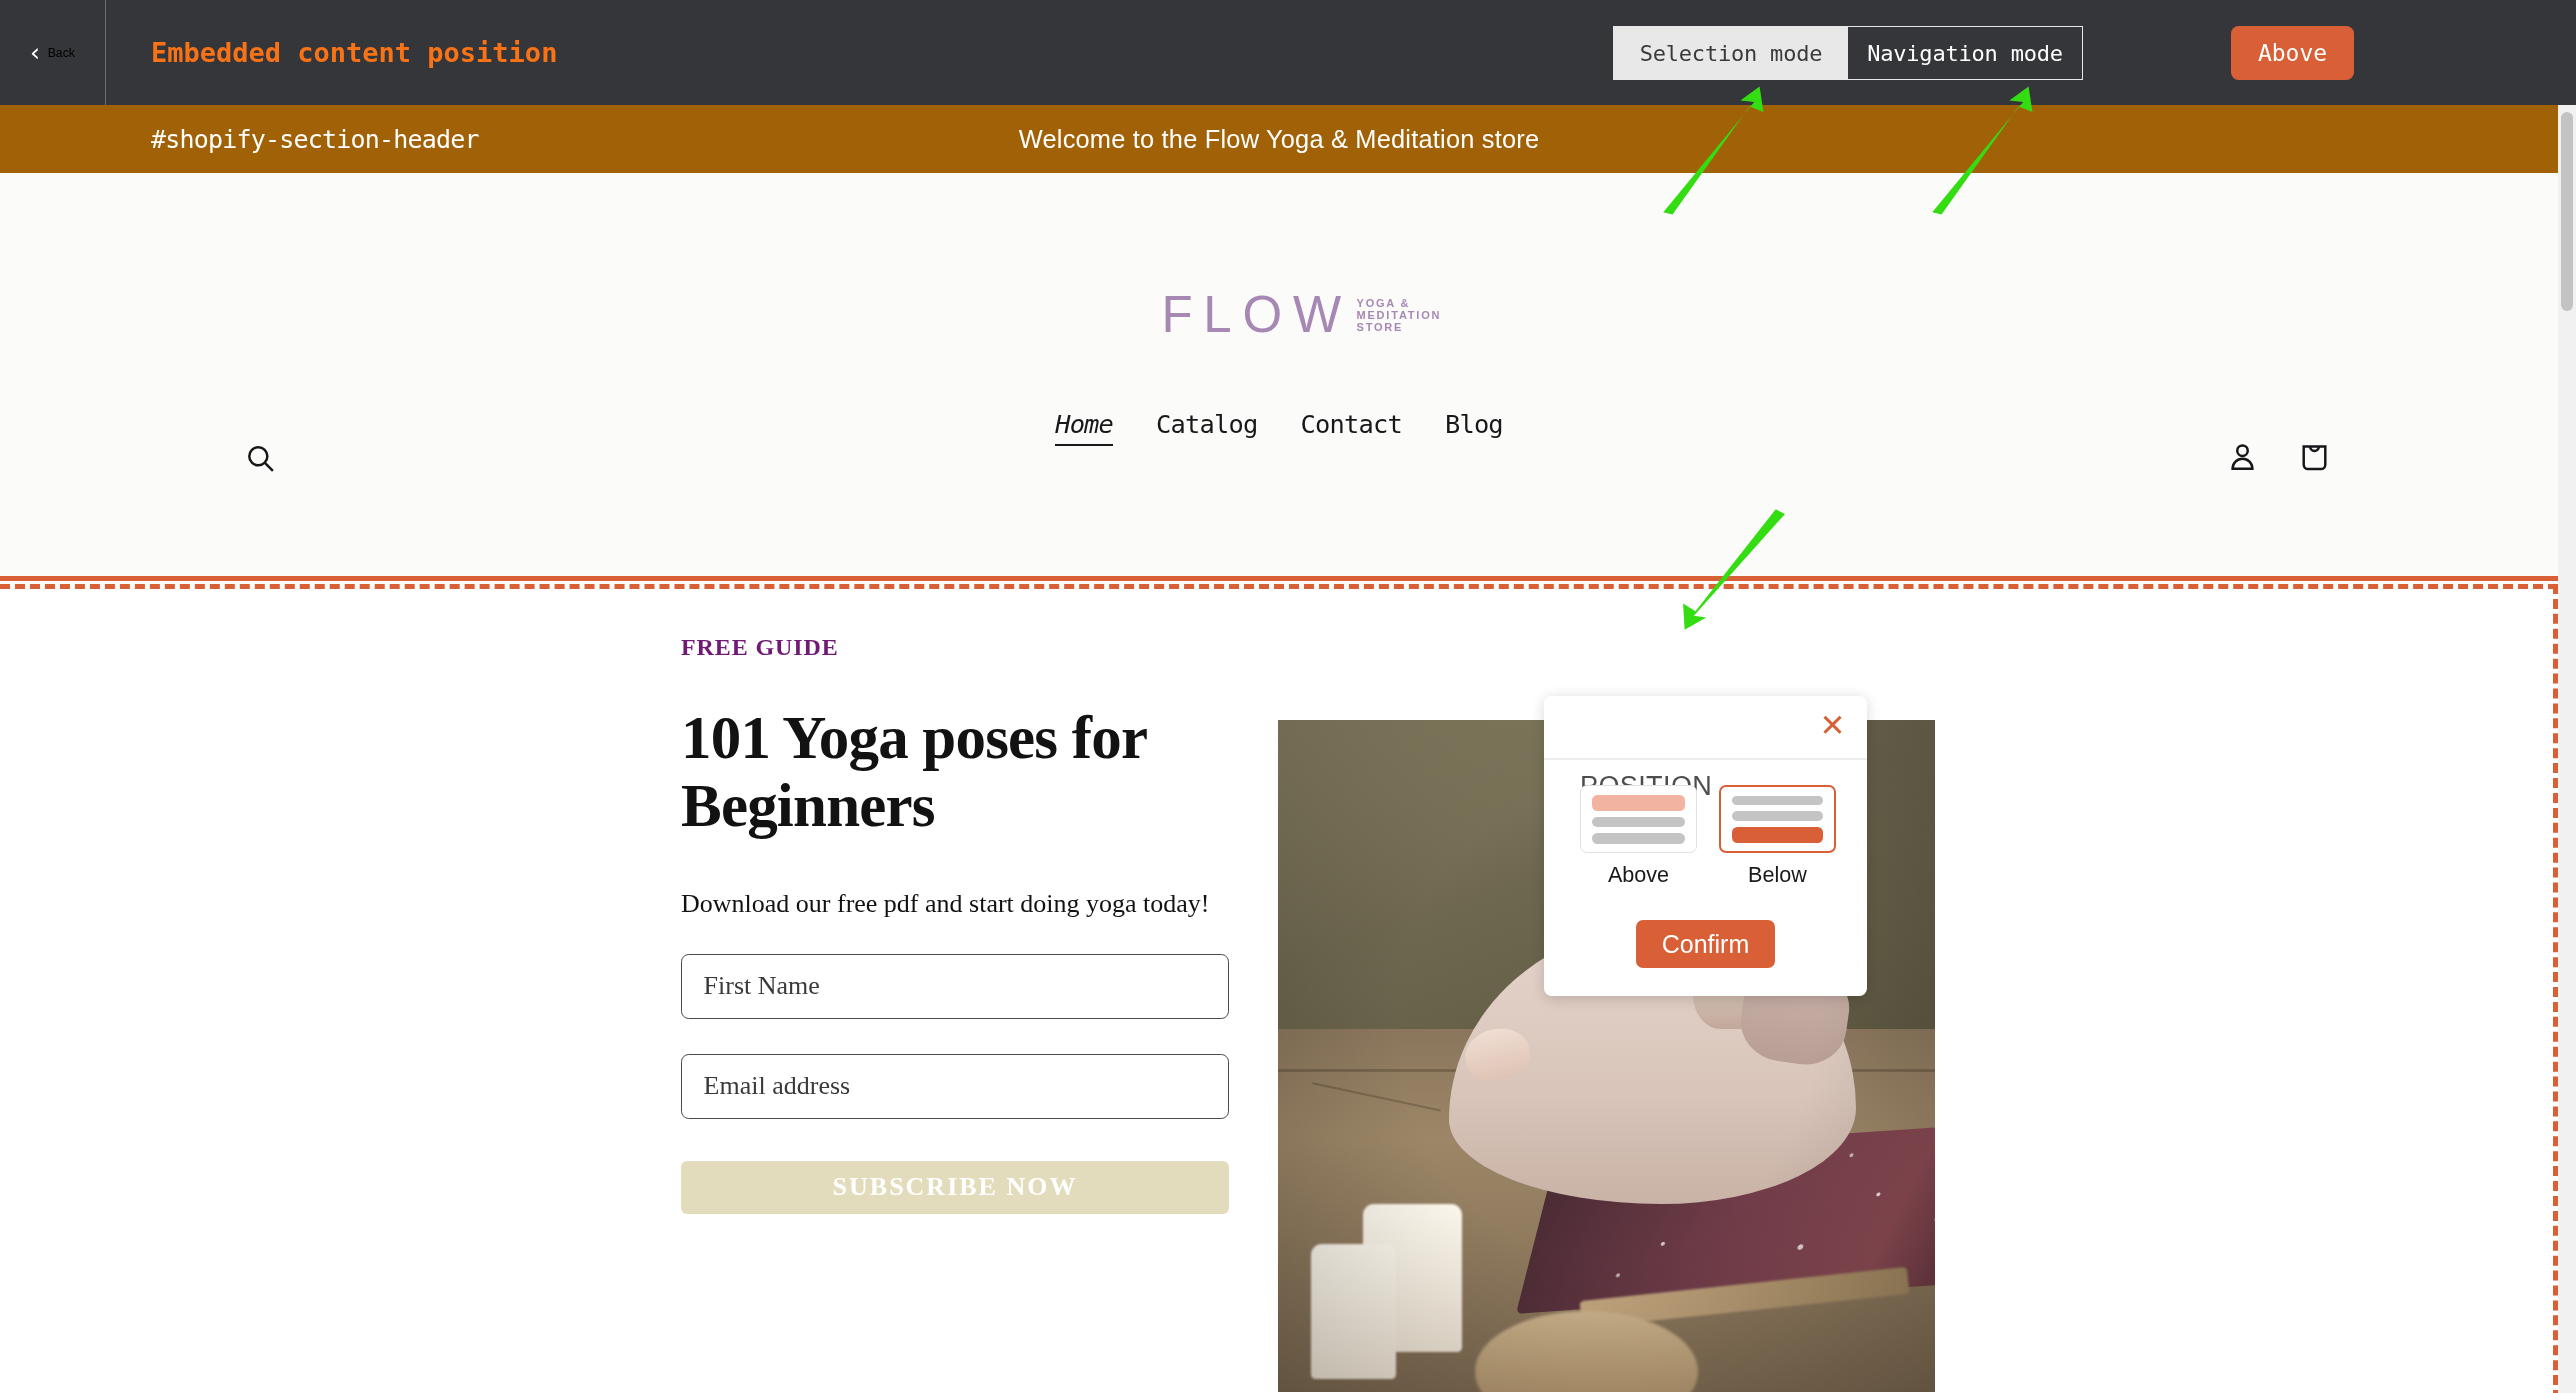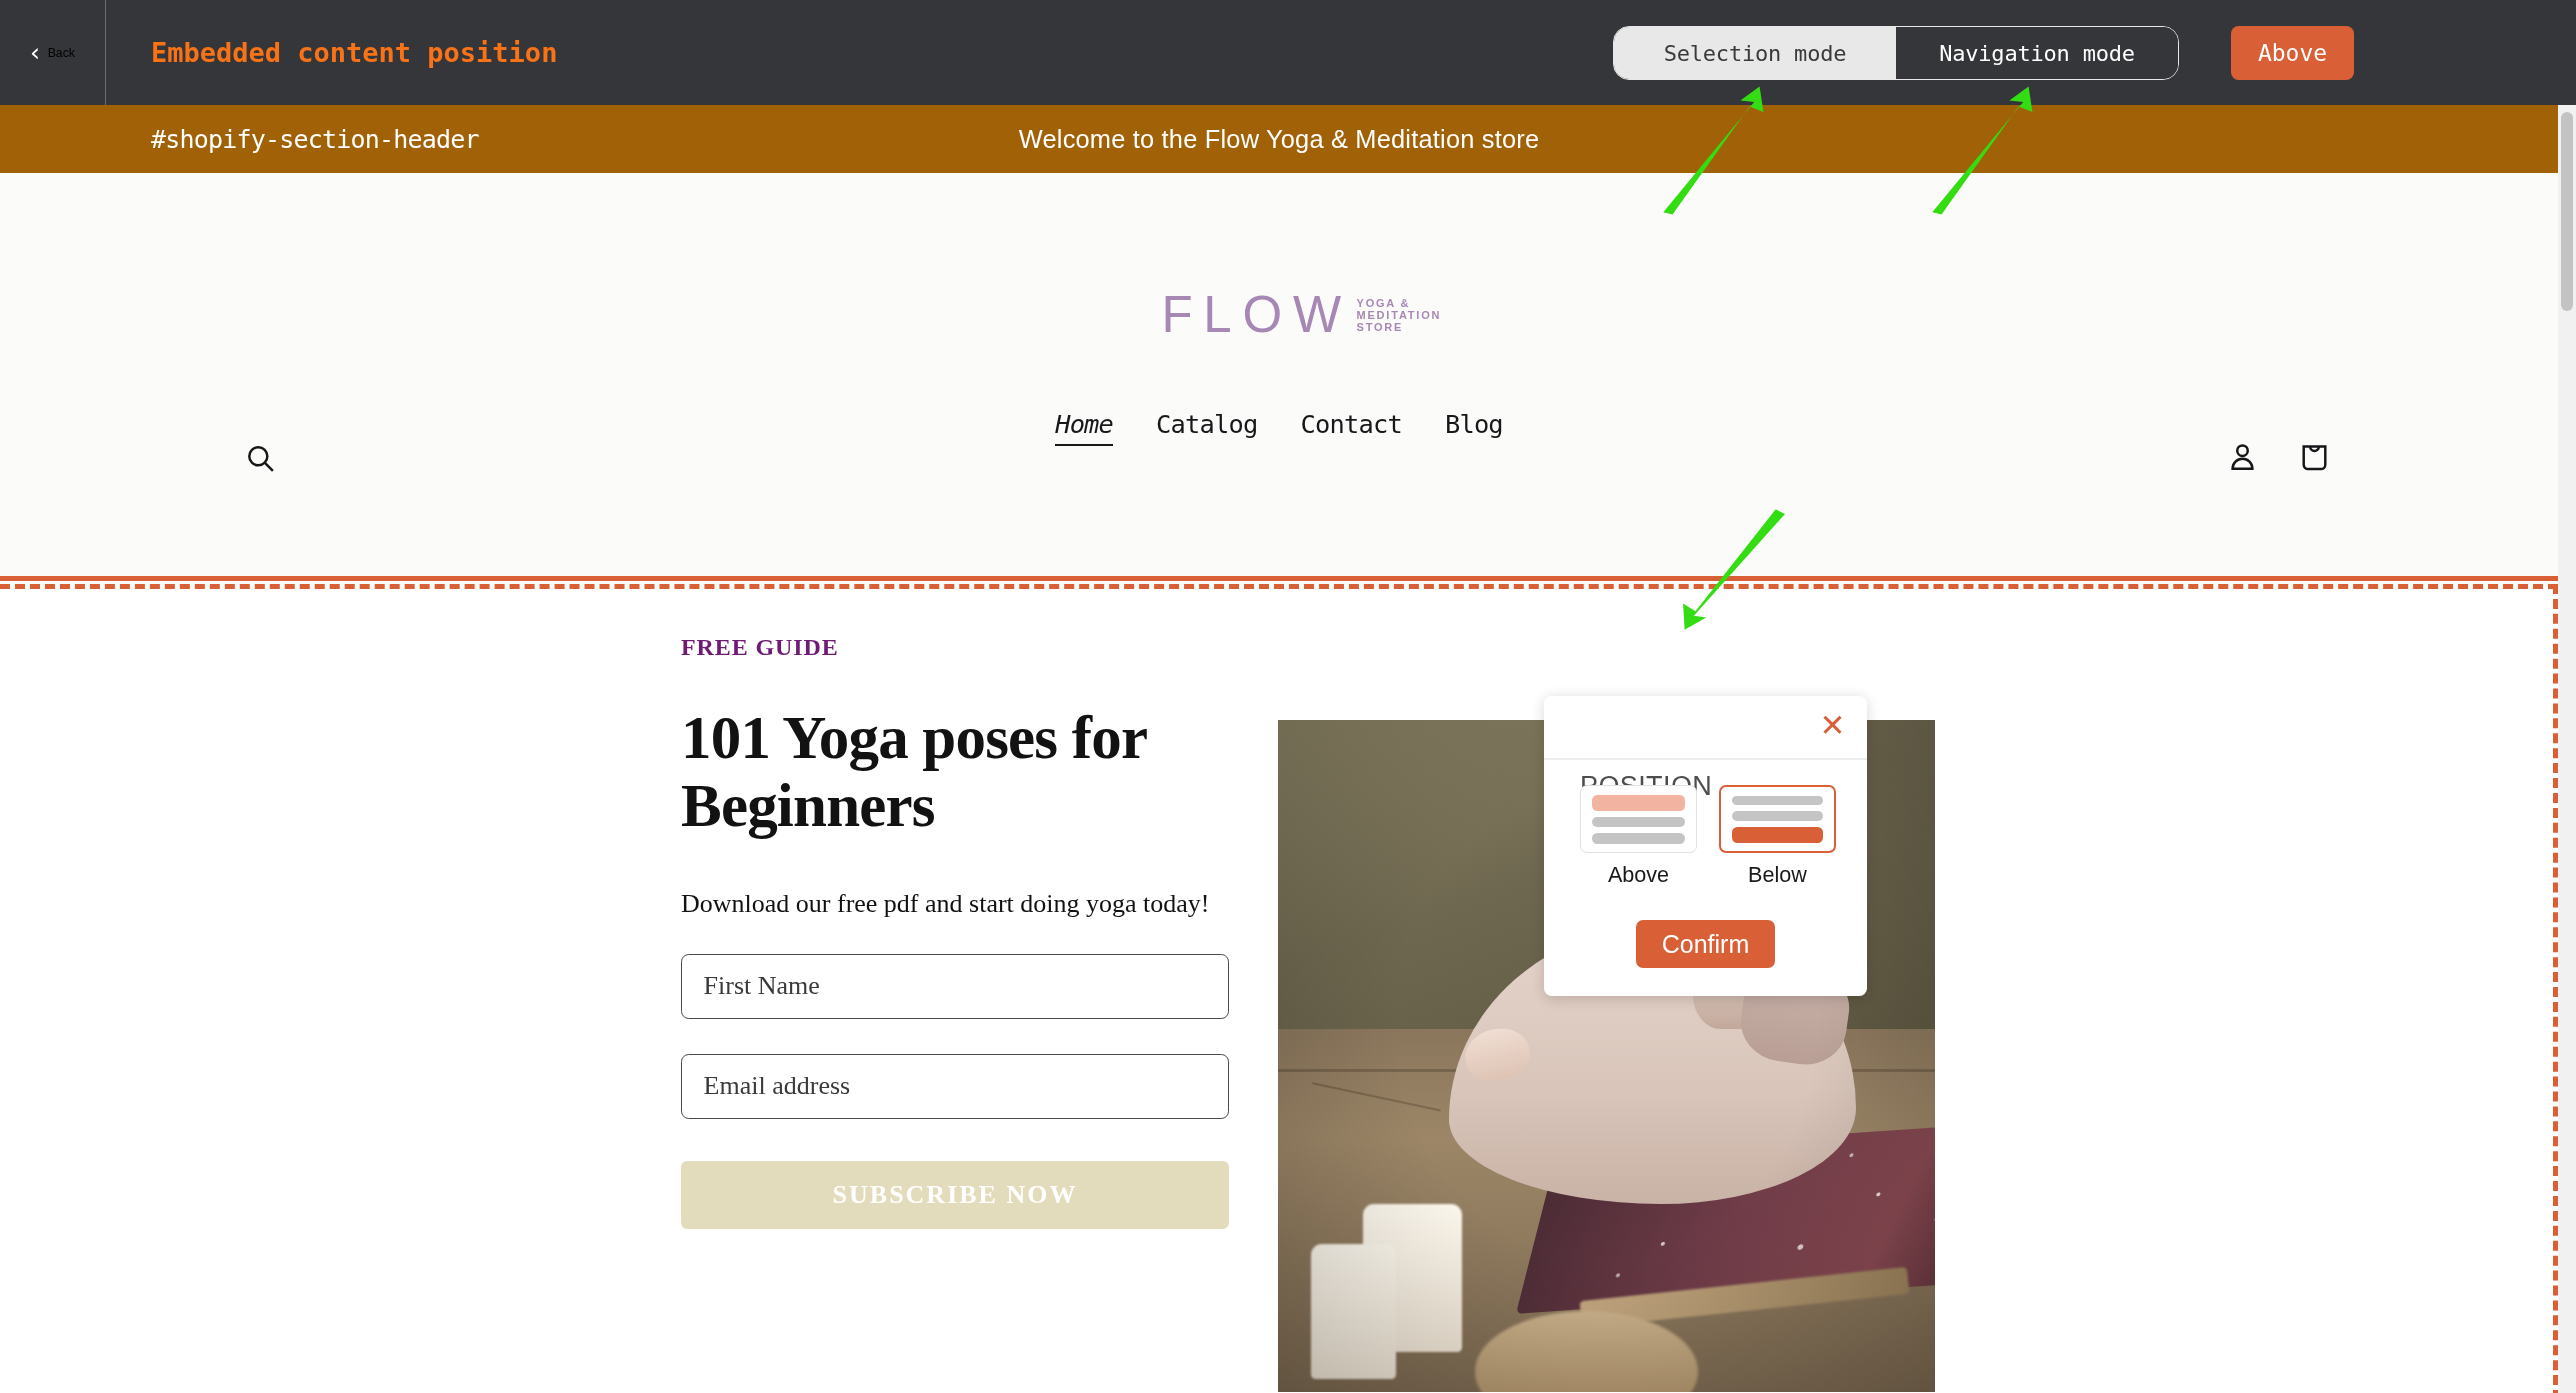--- a/index.html
+++ b/index.html
@@ -22,22 +22,22 @@
   }
   #back-chevron{ color:#ffffff; font-size:25px; line-height:1;
     font-family:"DejaVu Sans", sans-serif; }
 
   #editor-title{
     margin-left:45px; color:#f97316; font-size:27px;
     font-family:"DejaVu Sans Mono", monospace; letter-spacing:0px;font-weight:bold;
   }
 
   #mode-toggle{
-    position:absolute; left:1613px; top:26px; width:566px; height:54px;
-    border:1.5px solid #e6e6e6; border-radius:16px; overflow:hidden;
+    position:absolute; left:1613px; top:26px; width:470px; height:54px;
+    border:1.5px solid #e6e6e6; border-radius:0; overflow:hidden;
     display:flex;
   }
   .mode-btn{
     flex:1; display:flex; align-items:center; justify-content:center;
     font-family:"DejaVu Sans Mono", monospace; font-size:22px; cursor:pointer;
     letter-spacing:-0.2px;
   }
   #mode-selection{ background:#e8e8e8; color:#3a3a3d; }
   #mode-navigation{ background:#35363a; color:#ffffff; }
 
@@ -135,21 +135,21 @@
     font-family:"Liberation Serif", serif; font-size:26px;
   }
   .form-field{
     margin-top:35px; width:548px; height:65px;
     border:1.5px solid #4a4a4a; border-radius:7.7px;
     display:flex; align-items:center; padding-left:21.6px;
     font-family:"Liberation Serif", serif; font-size:26px;
     color:#3a3a3a; background:#ffffff; cursor:text;
   }
   #subscribe-button{
-    margin-top:42px; width:548px; height:68px;
+    margin-top:42px; width:548px; height:53px;
     background:#e3dcbc; border:none; border-radius:6.2px;
     color:#ffffff; font-family:"Liberation Serif", serif;
     font-weight:700; font-size:26px; letter-spacing:2px; cursor:pointer;
   }
 
   
   #newsletter-photo{
     position:absolute; left:1278px; top:132px; width:657px; height:672px;
     overflow:hidden; background:#6d6450;
   }

